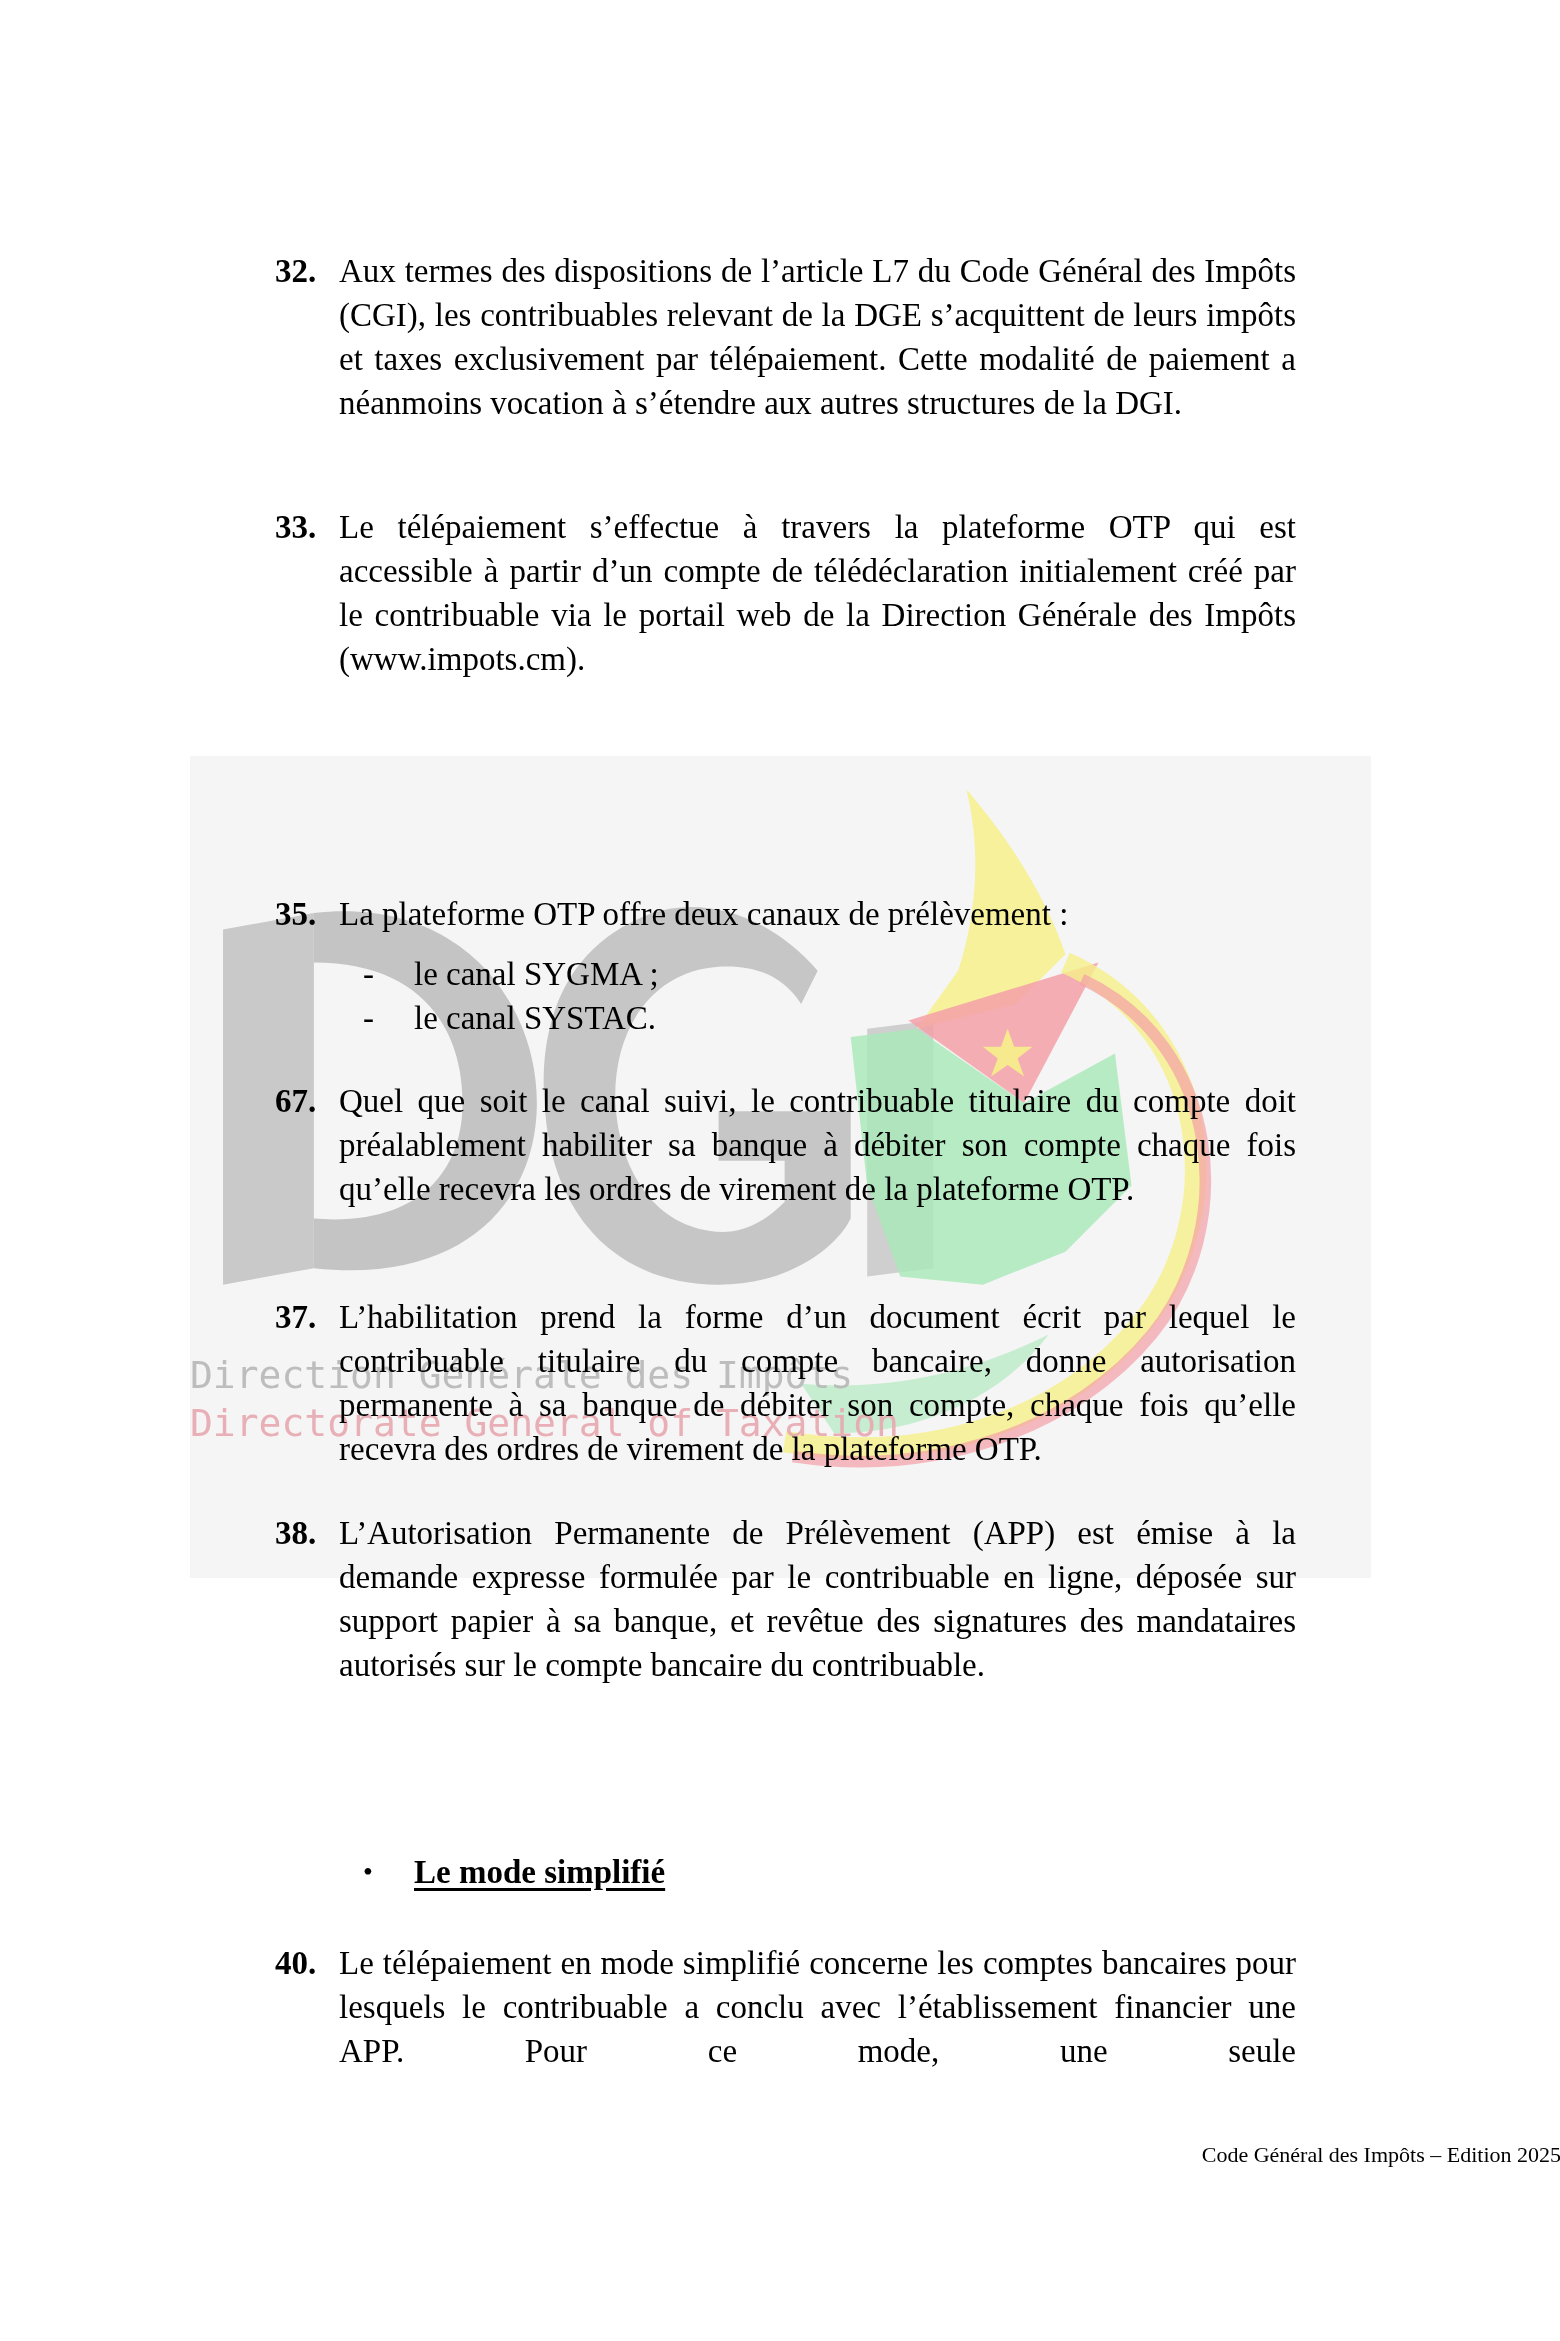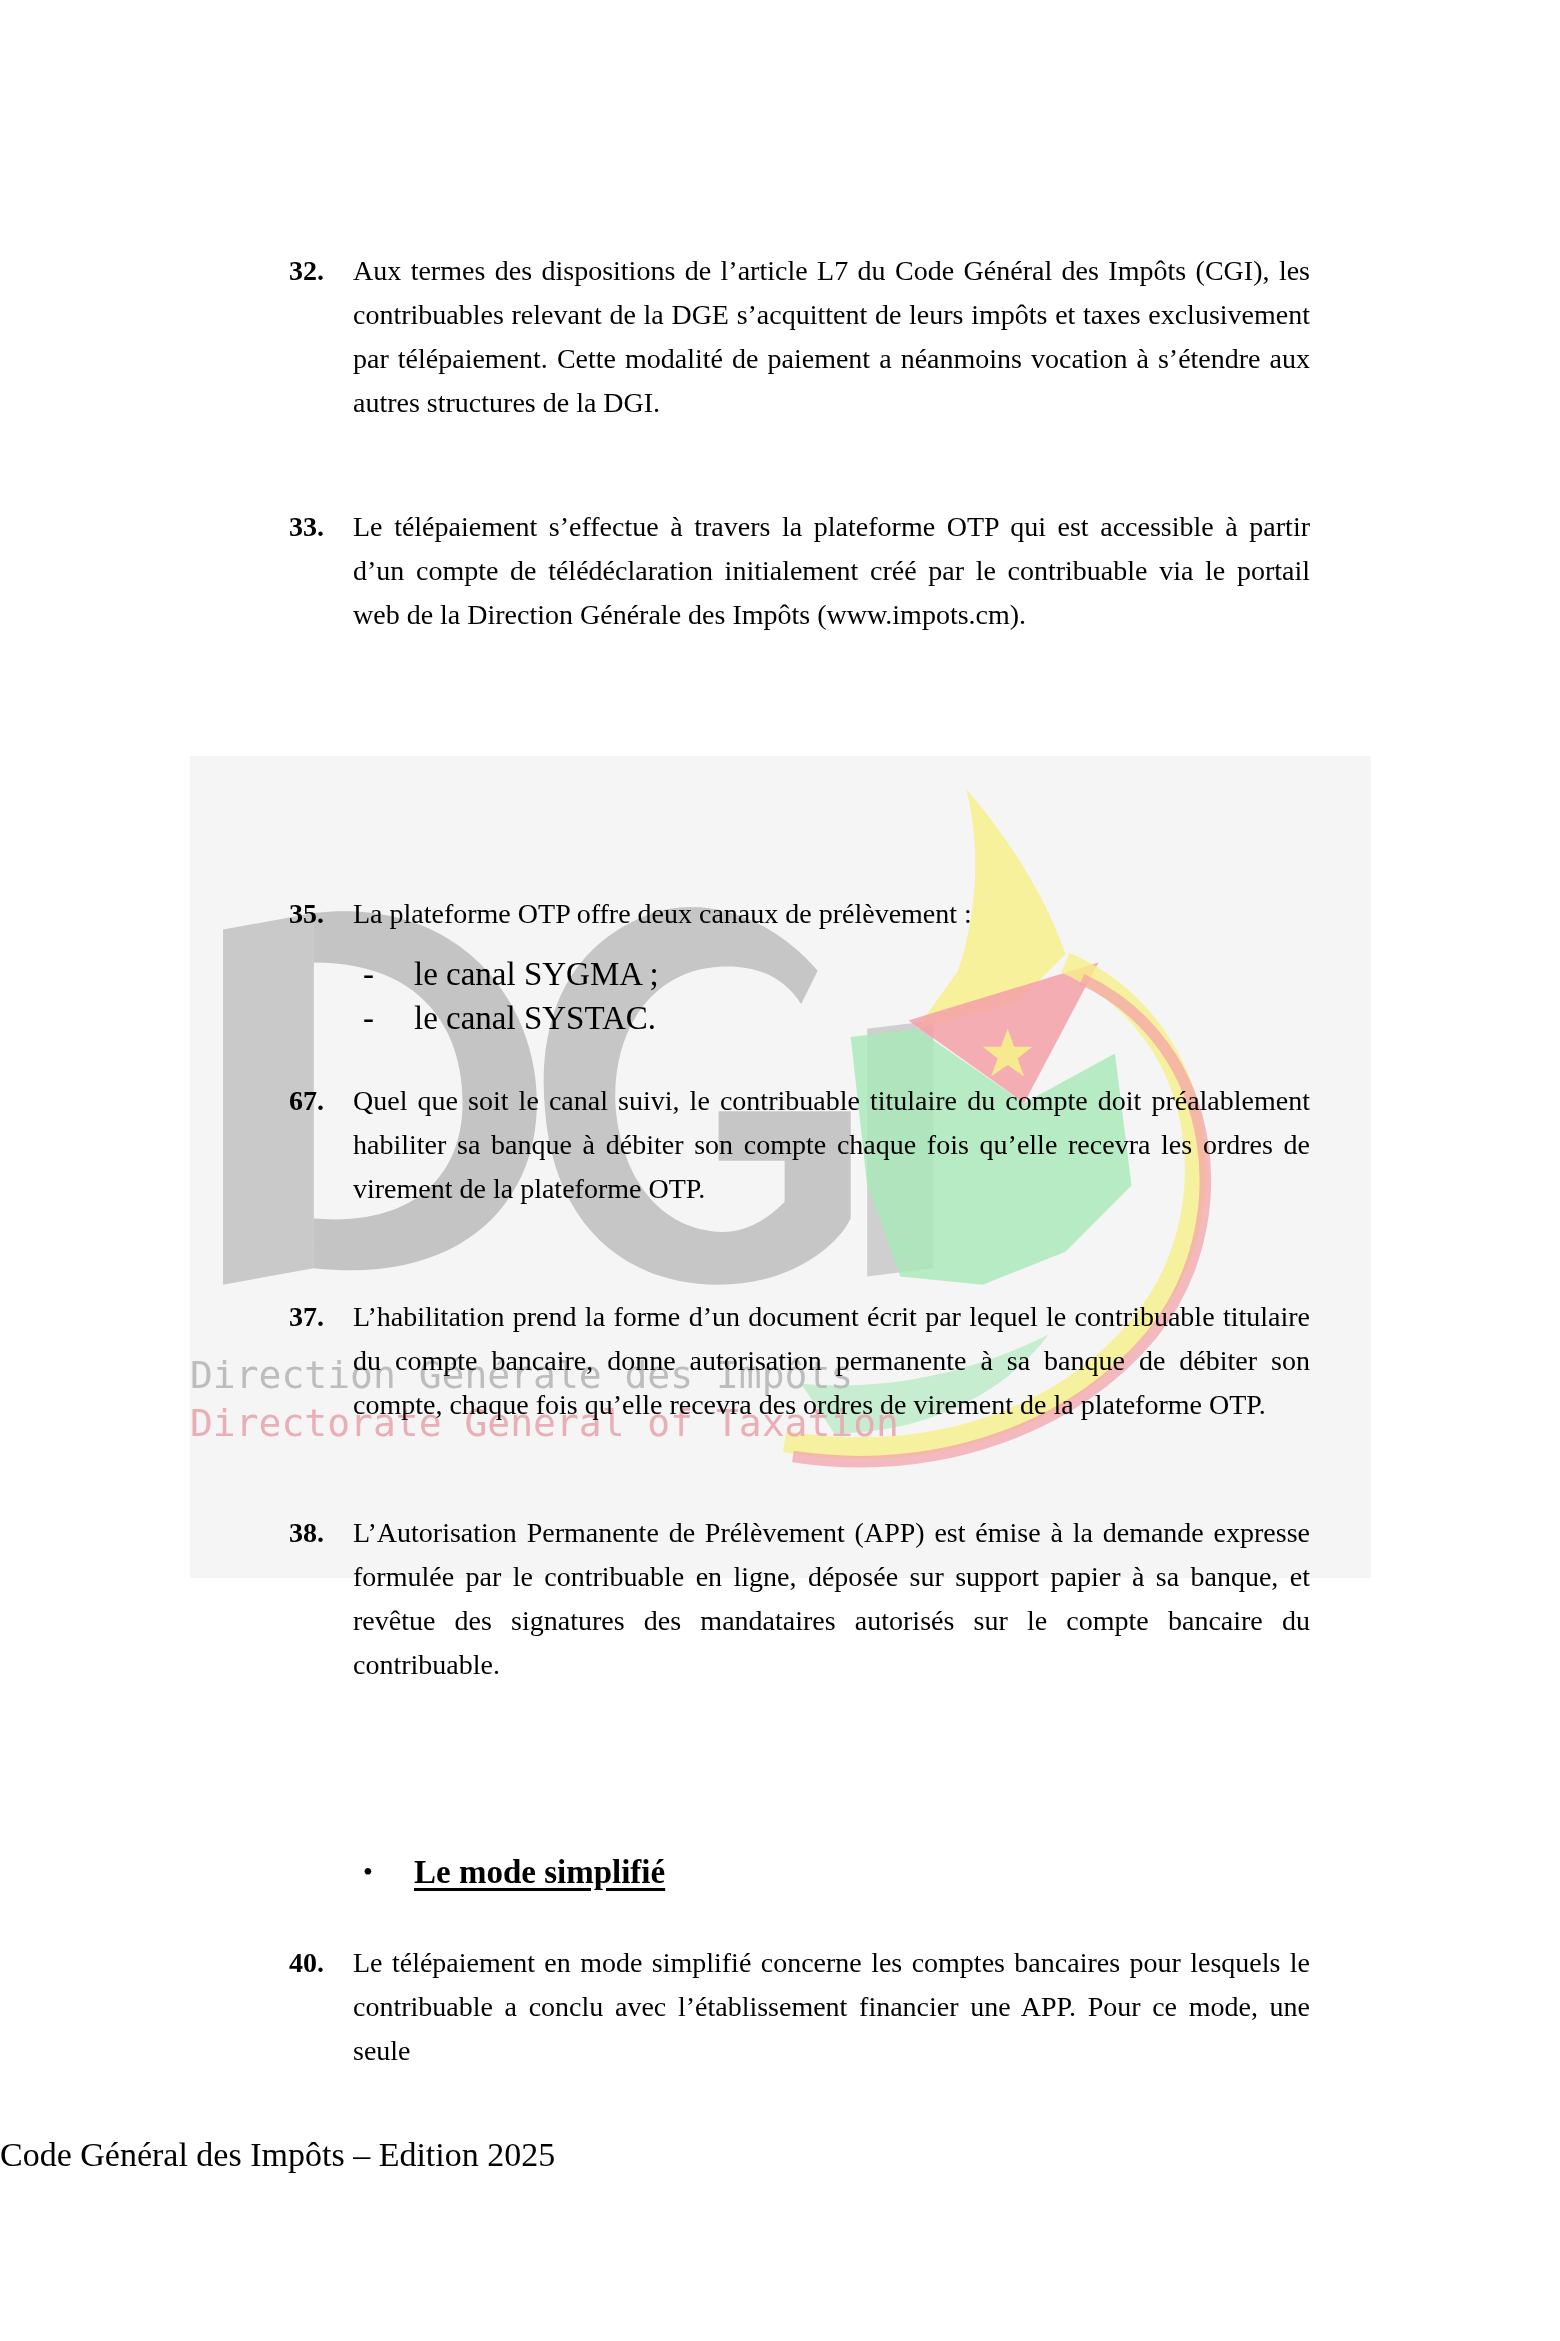--- a/index.html
+++ b/index.html
@@ -7,35 +7,35 @@
          font-family: "Liberation Serif", "DejaVu Serif", serif; color: #000; }
 
   
   .watermark { position: absolute; left: 190px; top: 756px; width: 1181px; height: 822px;
                pointer-events: none; z-index: 0; }
   .wm-box { position: absolute; inset: 0; background: #f3f3f3; opacity: 0.85; }
   .wm-svg { position: absolute; inset: 0; }
 
   .page { position: absolute; left: 0; top: 0; width: 1561px; height: 2342px; z-index: 1; }
 
-  .para { position: absolute; left: 289px; width: 1021px; font-size: 28px; line-height: 44px; }
+  .para { position: absolute; left: 275px; width: 1021px; font-size: 33px; line-height: 44px; }
   .para .num { position: absolute; left: 0; top: 0; font-weight: bold; }
   .para .text { display: block; margin-left: 64px; text-align: justify; text-align-last: left; }
 
   .dash-list { position: absolute; left: 363px; font-size: 33px; line-height: 44px; }
   .dash-item { display: flex; }
   .dash-item .dash { width: 51px; }
 
   .bullet-heading { position: absolute; left: 363px; top: 1850px; font-size: 33px; line-height: 44px;
                     display: flex; align-items: center; }
   .bullet-heading .dot { width: 51px; font-size: 28px; }
   .bullet-heading .label { font-weight: bold; text-decoration: underline; text-decoration-thickness: 3.3px;
                            text-underline-offset: 5px; text-align: right; }
 
-  .footer { position: absolute; left: 0; width: 1561px; text-align: left; font-size: 34px; line-height: 36px; }
+  .footer { position: absolute; left: 0; width: 1561px; text-align: right; font-size: 22px; line-height: 36px; }
 </style>
 </head>
 <body>
 
 <div class="watermark">
   <div class="wm-box"></div>
   <svg class="wm-svg" viewBox="0 0 1430 995" width="1181" height="822">
 
     <path d="M40 210 L150 190 L150 620 L40 640 Z" fill="#c9c9c9"></path>
     <path d="M150 190 C 330 170, 420 300, 420 420 C 420 540, 330 640, 150 620 L150 560 C 280 570, 330 500, 330 420 C 330 330, 280 250, 150 250 Z" fill="#c4c4c4"></path>

